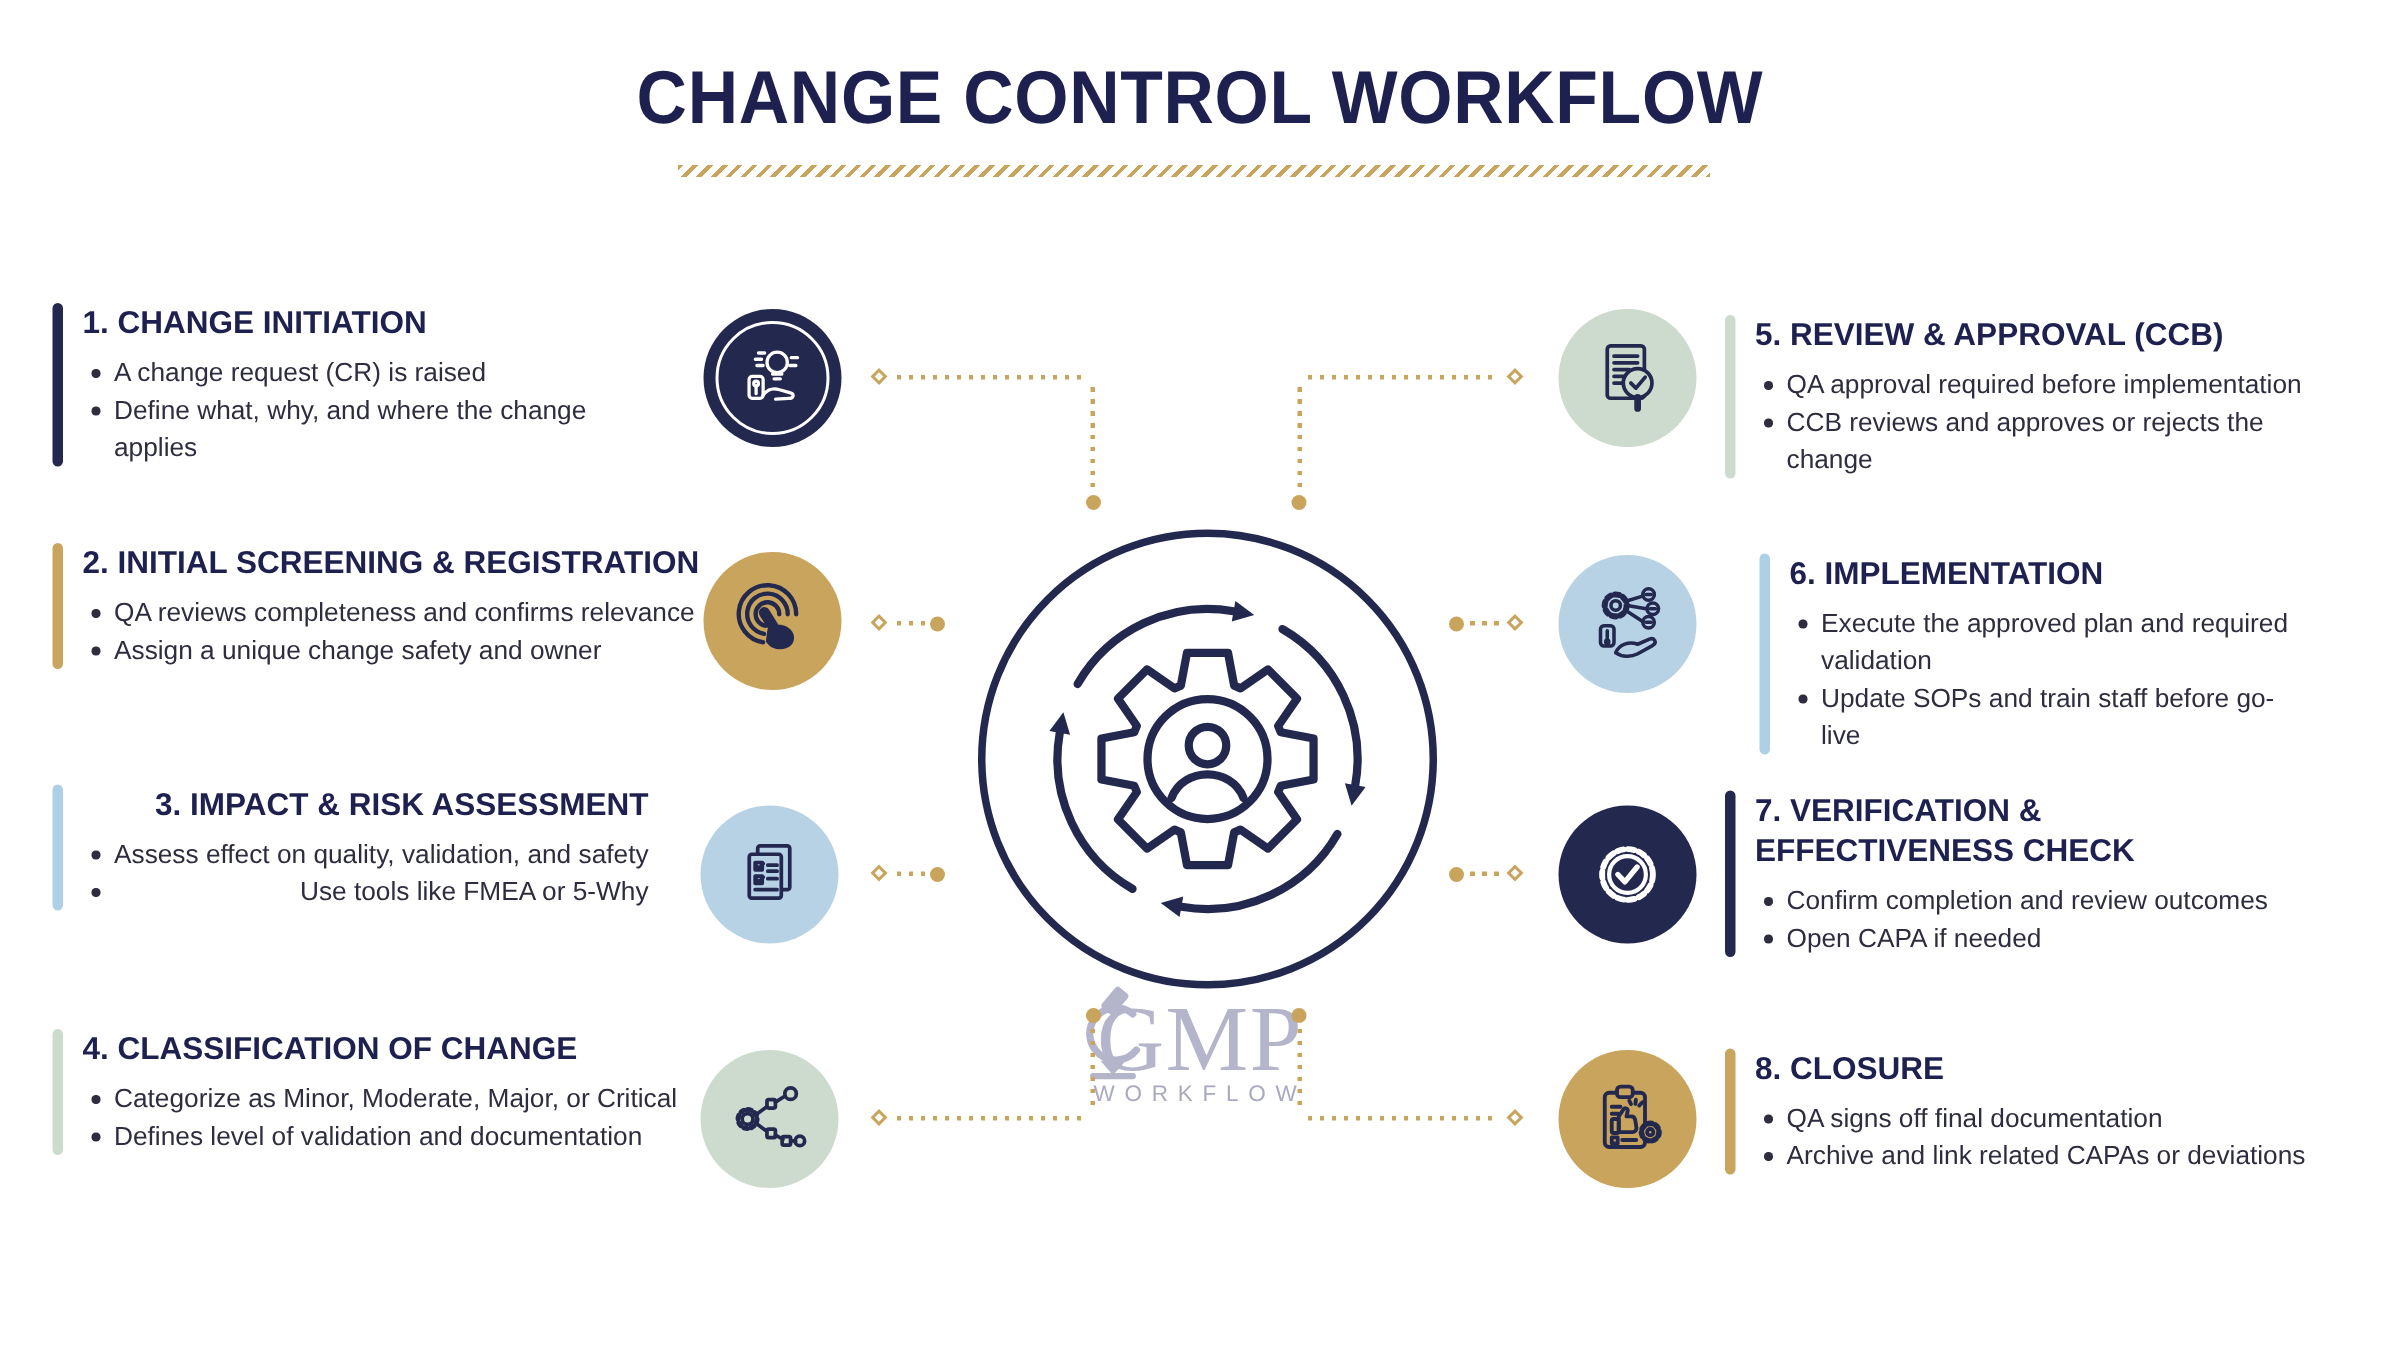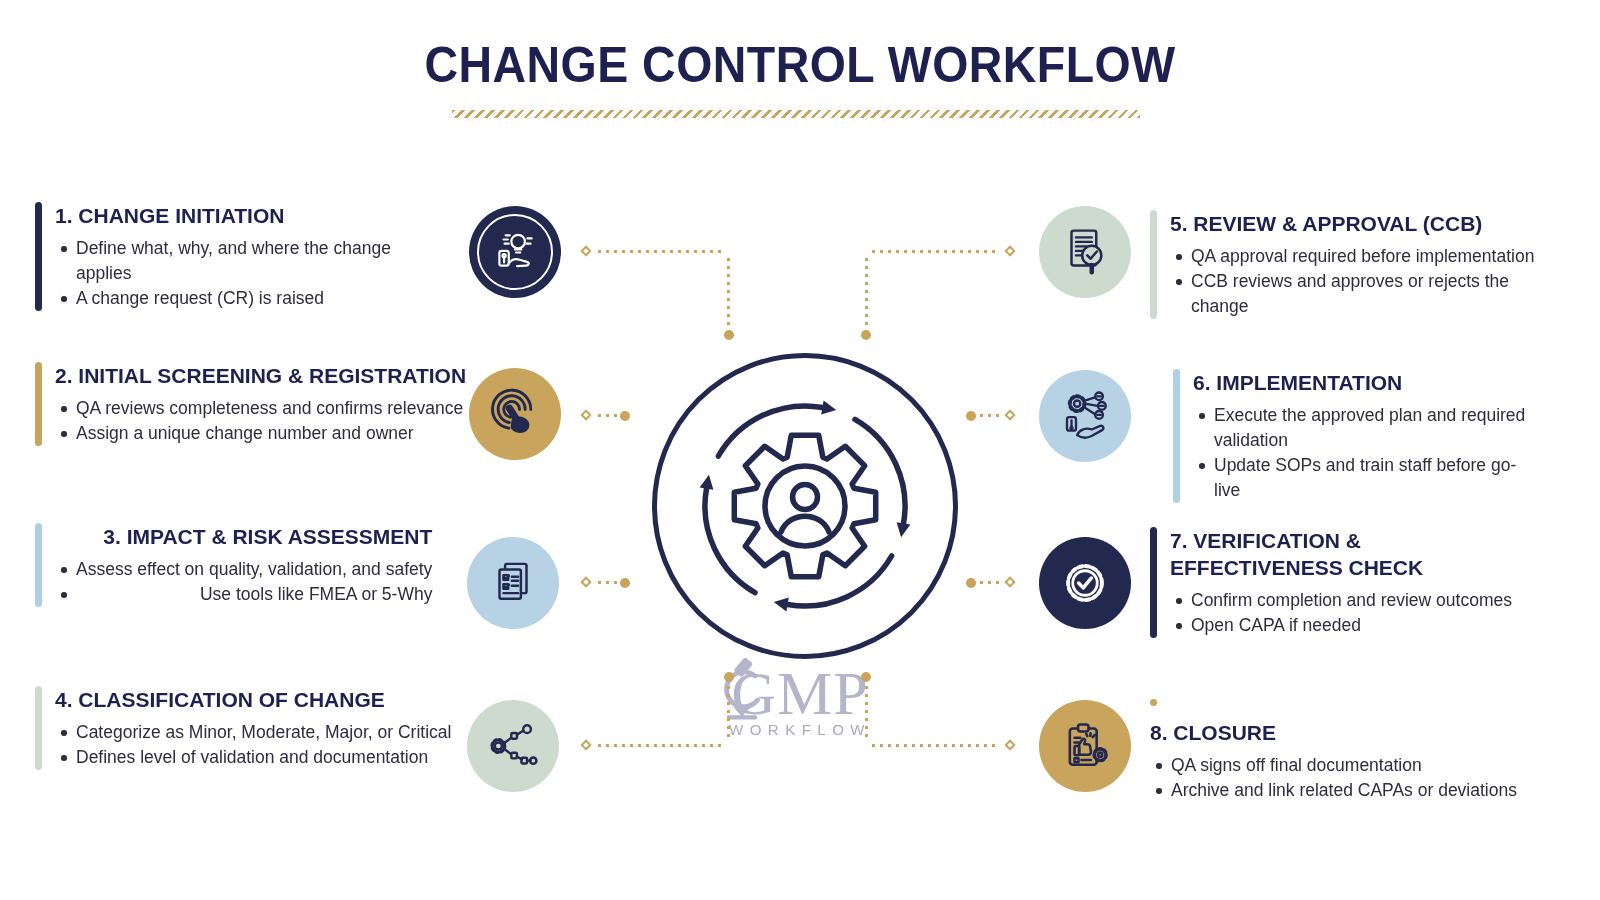--- a/index.html
+++ b/index.html
@@ -64,33 +64,33 @@
 <div class="canvas">
 
   <h1 class="title">CHANGE CONTROL WORKFLOW</h1>
   <div class="divider"></div>
 
   <div class="step" style="left:35px;top:202px;width:385px;justify-content:flex-end;">
     <div class="bar" style="background:var(--navy);"></div>
     <div>
       <h2>1. CHANGE INITIATION</h2>
       <ul>
+        <li>A change request (CR) is raised</li>
         <li>Define what, why, and where the change applies</li>
-        <li>A change request (CR) is raised</li>
       </ul>
     </div>
   </div>
 
   <div class="step" style="left:35px;top:362px;width:402px;">
     <div class="bar" style="background:var(--gold);"></div>
     <div>
       <h2>2. INITIAL SCREENING &amp; REGISTRATION</h2>
       <ul>
         <li>QA reviews completeness and confirms relevance</li>
-        <li>Assign a unique change number and owner</li>
+        <li>Assign a unique change safety and owner</li>
       </ul>
     </div>
   </div>
 
   <div class="step" style="left:35px;top:523px;width:435px;text-align:right;">
     <div class="bar" style="background:#aed0e6;"></div>
     <div>
       <h2>3. IMPACT &amp; RISK ASSESSMENT</h2>
       <ul>
         <li>Assess effect on quality, validation, and safety</li>
@@ -136,21 +136,21 @@
     <div class="bar" style="background:var(--navy);"></div>
     <div>
       <h2 class="wrap">7. VERIFICATION &amp; EFFECTIVENESS CHECK</h2>
       <ul>
         <li>Confirm completion and review outcomes</li>
         <li>Open CAPA if needed</li>
       </ul>
     </div>
   </div>
 
-  <div class="step" style="left:1150px;top:699px;width:410px;flex-direction:column;">
+  <div class="step" style="left:1150px;top:699px;width:410px;">
     <div class="bar" style="background:var(--gold);"></div>
     <div>
       <h2>8. CLOSURE</h2>
       <ul>
         <li>QA signs off final documentation</li>
         <li>Archive and link related CAPAs or deviations</li>
       </ul>
     </div>
   </div>
 

